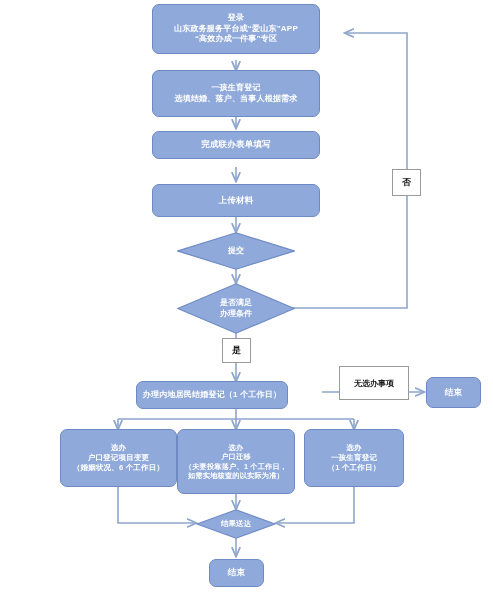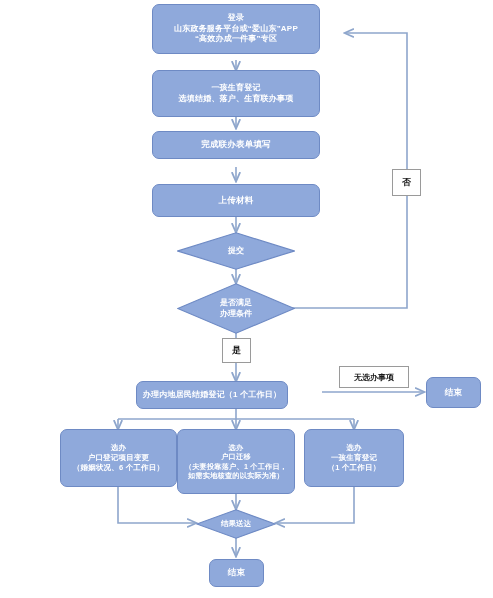--- a/index.html
+++ b/index.html
@@ -134,21 +134,21 @@
   </svg>
 
   <div class="node rect" style="left:152px; top:4px; width:168px; height:50px; font-size:8px;">
     <span class="ln">登录</span>
     <span class="ln">山东政务服务平台或“爱山东”APP</span>
     <span class="ln">“高效办成一件事”专区</span>
   </div>
 
   <div class="node rect" style="left:152px; top:70px; width:168px; height:47px; font-size:8px;">
     <span class="ln">一孩生育登记</span>
-    <span class="ln">选填结婚、落户、生育联办事项</span>
+    <span class="ln">选填结婚、落户、当事人根据需求</span>
   </div>
 
   <div class="node rect" style="left:152px; top:131px; width:168px; height:28px; font-size:8.5px;">
     <span class="ln">完成联办表单填写</span>
   </div>
 
   <div class="node rect" style="left:152px; top:184px; width:168px; height:33px; font-size:8.5px;">
     <span class="ln">上传材料</span>
   </div>
 
@@ -176,21 +176,21 @@
   </div>
 
   <div class="tag" style="left:222px; top:338px; width:29px; height:25px; font-size:9px;">
     <span>是</span>
   </div>
 
   <div class="node rect" style="left:136px; top:381px; width:152px; height:28px; font-size:8px;">
     <span class="ln">办理内地居民结婚登记（1 个工作日）</span>
   </div>
 
-  <div class="tag" style="left:339px; top:366px; width:70px; height:22px; font-size:8px;">
+  <div class="tag" style="left:339px; top:366px; width:70px; height:34px; font-size:8px;">
     <span>无选办事项</span>
   </div>
 
   <div class="node rect" style="left:426px; top:377px; width:55px; height:31px; font-size:8.5px;">
     <span class="ln">结束</span>
   </div>
 
   <div class="node rect" style="left:60px; top:429px; width:117px; height:58px; font-size:7.5px;">
     <span class="ln">选办</span>
     <span class="ln">户口登记项目变更</span>

